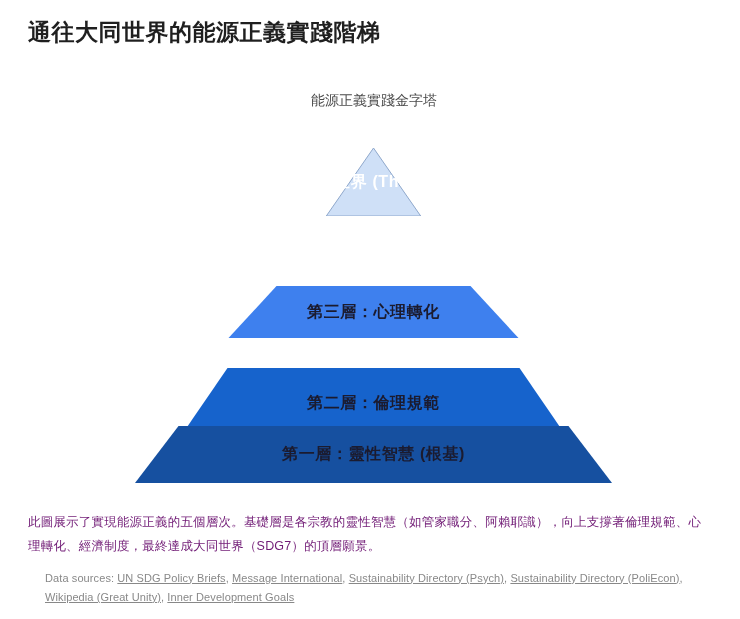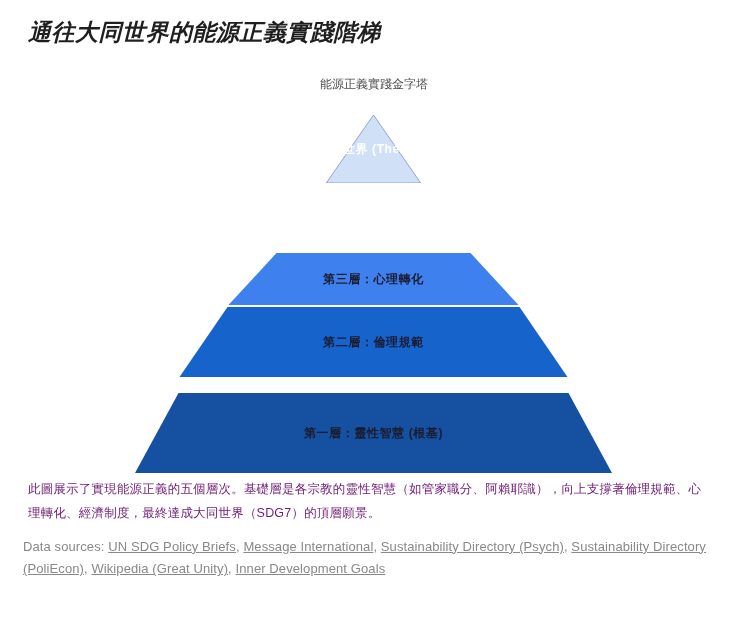--- a/index.html
+++ b/index.html
@@ -18,28 +18,27 @@
 
   
   #page-title {
     margin: 0;
     padding: 18px 0 0 28px;
     font-size: 23px;
     font-weight: 700;
     letter-spacing: 0.5px;
     color: #1f1f1f;
     line-height: 1.3;
-    font-style: italic;
   }
 
   #chart-subtitle {
-    margin: 0;
+    margin: 16px;
     padding: 28px 0 0 8px;
     text-align: center;
-    font-size: 12px;
+    font-size: 14px;
     font-weight: 400;
     color: #4a4a4a;
   }
 
   
   #pyramid-figure {
     position: relative;
     width: 740px;
     height: 370px;
     margin: 0;
@@ -69,51 +68,51 @@
     position: absolute;
     left: 0;
     top: 0;
     width: 100%;
     height: 100%;
   }
 
   .tier-label {
     position: relative;
     z-index: 2;
-    font-size: 12px;
+    font-size: 16px;
     font-weight: 700;
     white-space: nowrap;
     line-height: 1;
     letter-spacing: 0.6px;
   }
 
   
   #tier-5 { top: 0px;   height: 68px; }
   #tier-4 { top: 68px;  height: 70px; }
   #tier-3 { top: 138px; height: 52px; }
-  #tier-2 { top: 192px; height: 70px; }
-  #tier-1 { top: 278px; height: 80px; justify-content: center; }
+  #tier-2 { top: 220px; height: 70px; }
+  #tier-1 { top: 278px; height: 57px; justify-content: center; }
 
   .tier-label-dark  { color: #1b1b2f; }
   .tier-label-light { color: #ffffff; }
 
   
   #caption {
     margin: 0;
     padding: 14px 28px 0 28px;
     font-size: 12.5px;
     line-height: 1.95;
     color: #701a75;
     letter-spacing: 0.2px;
   }
 
   #sources {
     margin: 0;
-    padding: 10px 28px 0 23px;
-    font-size: 13px;
+    padding: 10px 28px 0 45px;
+    font-size: 11px;
     line-height: 1.75;
     color: #888888;
     letter-spacing: 0.1px;
   }
   #sources .src-link {
     color: #888888;
     text-decoration: underline;
     cursor: pointer;
   }
   .src-sep { color: #888888; }

